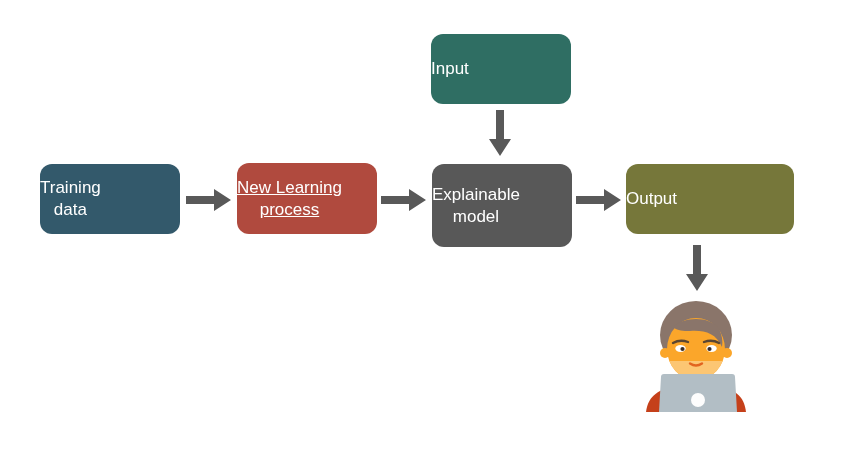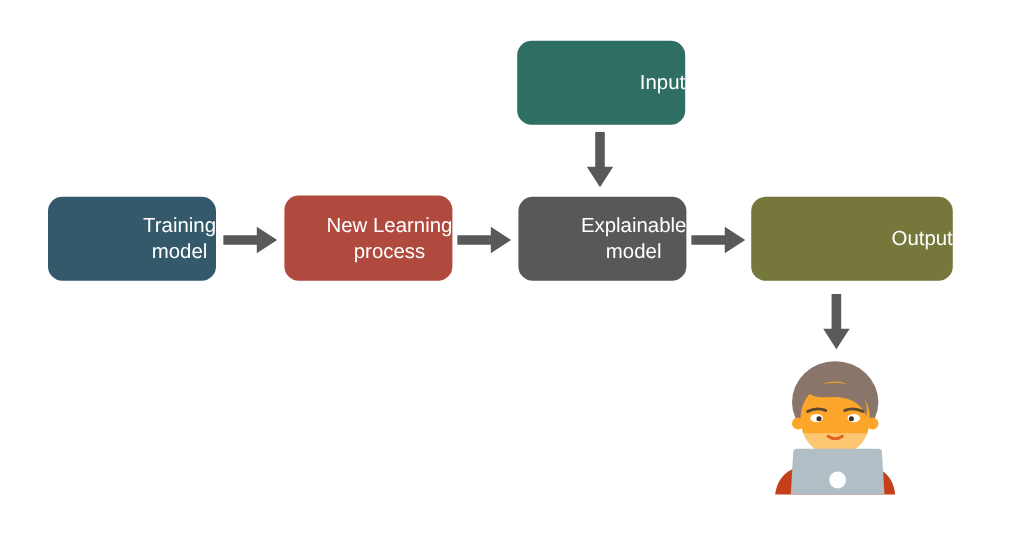--- a/index.html
+++ b/index.html
@@ -10,21 +10,21 @@
     background: #ffffff;
     overflow: hidden;
     font-family: "Liberation Sans", sans-serif;
   }
   .node {
     position: absolute;
     border-radius: 12px;
     color: #ffffff;
     display: flex;
     align-items: center;
-    justify-content: flex-end;
+    justify-content: flex-start;
     text-align: center;
   }
   .node-label {
     font-size: 17px;
     line-height: 22px;
     white-space: pre-line;
     color: #ffffff;
   }
   .arrow { position: absolute; display: block; }
   .person { position: absolute; display: block; }
@@ -33,29 +33,29 @@
 <body>
 
 <div class="canvas">
 
   <div class="node" style="left: 431px; top: 34px; width: 140px; height: 70px; background: rgb(47, 110, 99);">
     <span class="node-label">Input</span>
   </div>
 
   <div class="node" style="left: 40px; top: 164px; width: 140px; height: 70px; background: rgb(51, 89, 107);">
     <span class="node-label">Training
-model</span>
+data</span>
   </div>
 
-  <div class="node" style="left: 237px; top: 163px; width: 140px; height: 71px; background: rgb(176, 74, 62);">
+  <div class="node" style="left: 237px; top: 163px; width: 140px; height: 71px; background: rgb(176, 74, 62); text-decoration: underline;">
     <span class="node-label">New Learning
 process</span>
   </div>
 
-  <div class="node" style="left: 432px; top: 164px; width: 140px; height: 70px; background: rgb(88, 88, 88);">
+  <div class="node" style="left: 432px; top: 164px; width: 140px; height: 83px; background: rgb(88, 88, 88);">
     <span class="node-label">Explainable
 model</span>
   </div>
 
   <div class="node" style="left: 626px; top: 164px; width: 168px; height: 70px; background: rgb(118, 119, 58);">
     <span class="node-label">Output</span>
   </div>
 
   <svg class="arrow" style="left:186px; top:186px;" width="45" height="28" viewBox="0 0 45 28">
     <path d="M0,10 L28,10 L28,3 L45,14 L28,25 L28,18 L0,18 Z" fill="#595959"></path>

